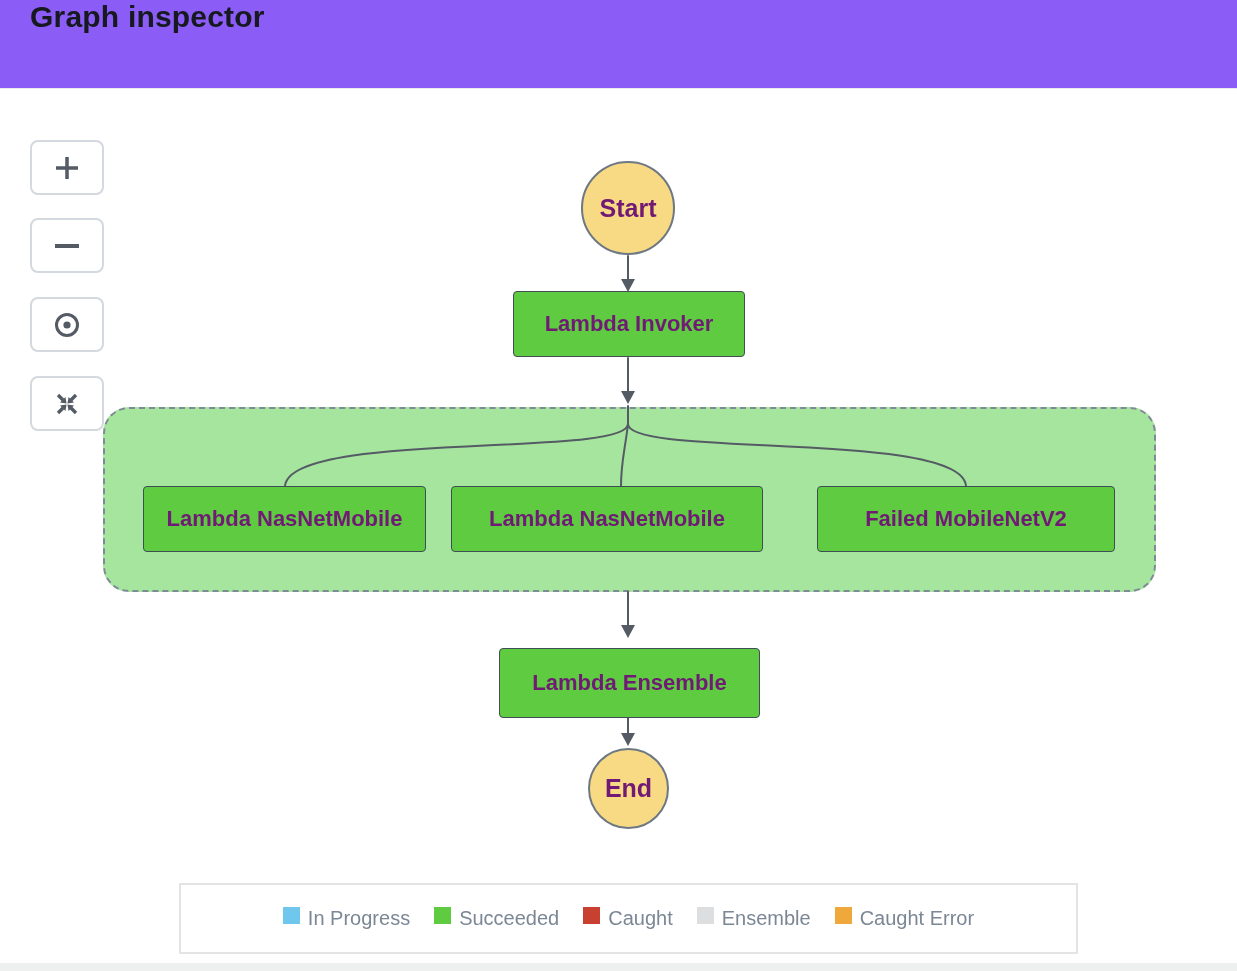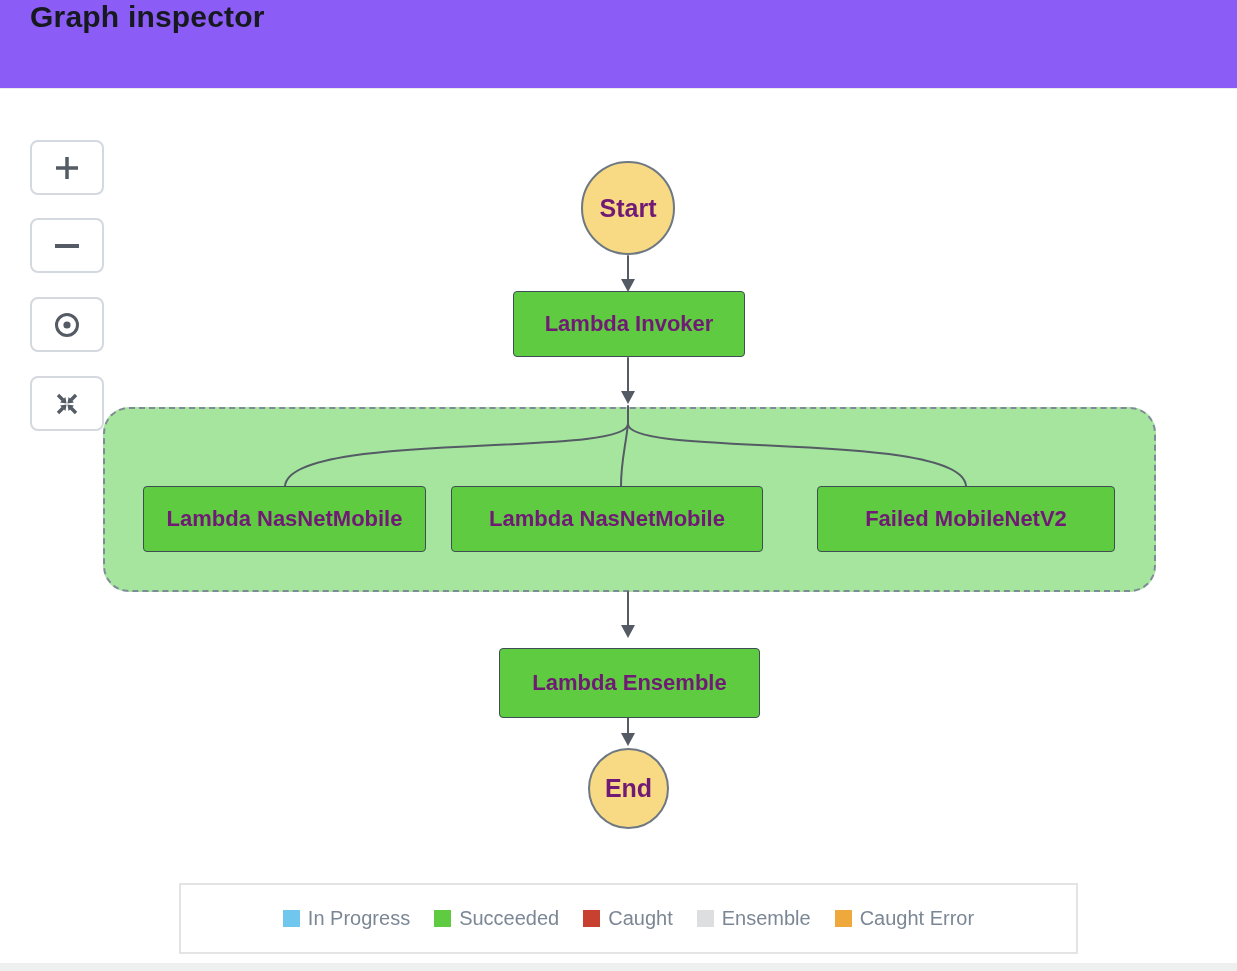--- a/index.html
+++ b/index.html
@@ -62,21 +62,21 @@
   #node-branch3  { left:817px; top:486px; width:298px; height:66px; }
   #node-ensemble { left:499px; top:648px; width:261px; height:70px; }
   #node-end      { left:588px; top:748px; width:81px;  height:81px; }
   
   .legend {
     position:absolute; left:179px; top:883px; width:899px; height:71px;
     background:#ffffff; border:2px solid #e4e4e4;
     display:flex; align-items:center; justify-content:center; gap:24px;
     z-index:2;
   }
-  .legend-item { display:flex; align-items:center; }
+  .legend-item { display:flex; align-items:flex-start; }
   .legend-swatch {
     width:17px; height:17px; margin-right:8px; display:inline-block;
   }
   .legend-label { font-size:20px; color:#7b8795; }
   
   .bottom-strip {
     position:absolute; left:0; top:963px; width:1237px; height:8px;
     background:#eeefef;
   }
 </style>

